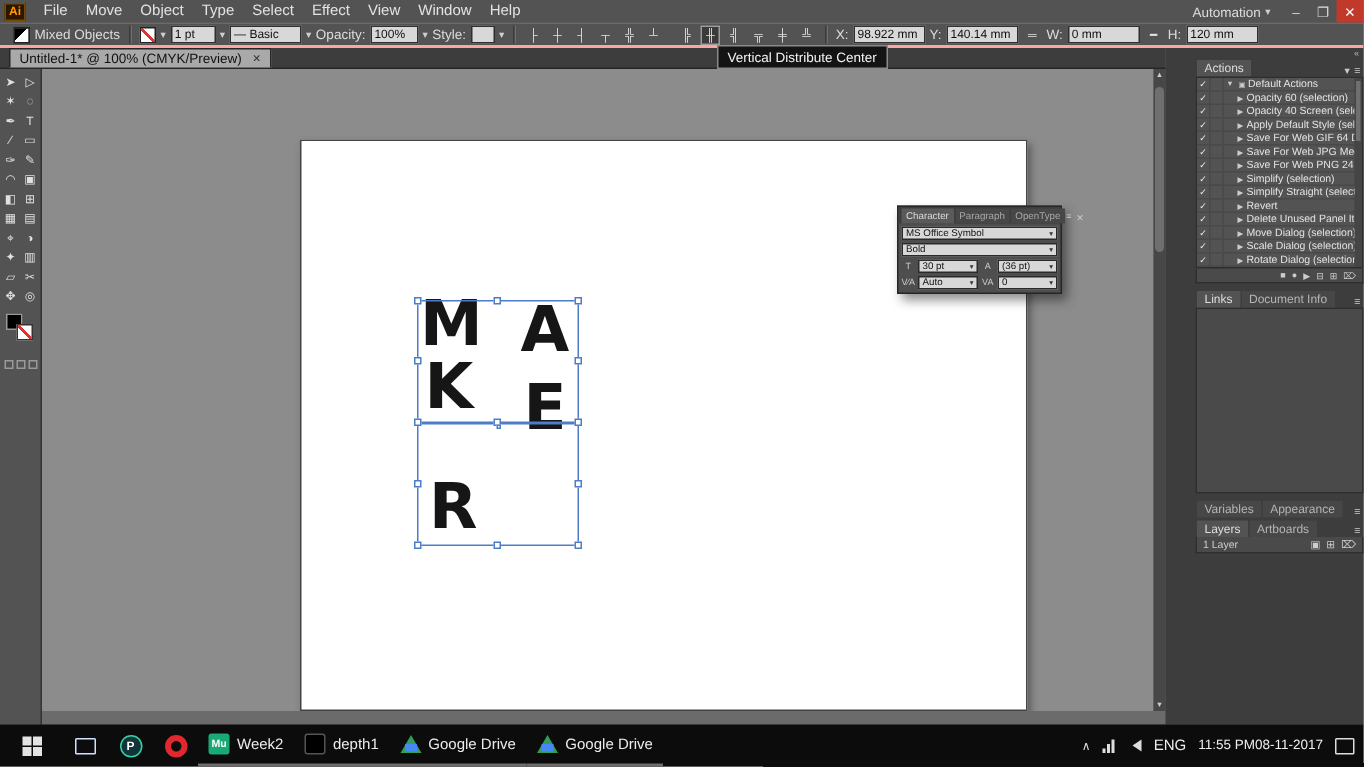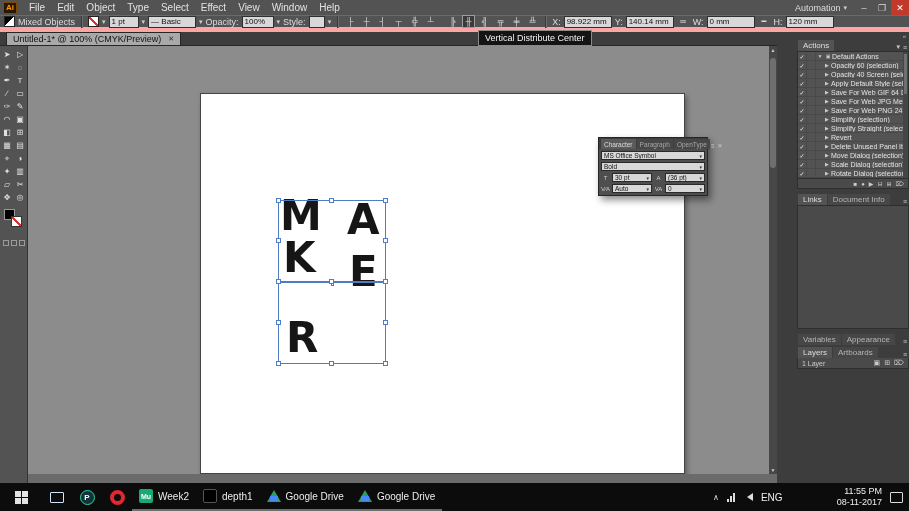--- a/index.html
+++ b/index.html
@@ -8,21 +8,21 @@
 
   
   .menubar{position:absolute;left:0;top:0;width:909px;height:15px;background:#535353;display:flex;align-items:center;color:#e2e2e2;font-size:10px;z-index:50;}
   .ai-logo{width:14px;height:12px;background:#2b1600;color:#ff9a00;font-size:8px;font-weight:bold;display:flex;align-items:center;justify-content:center;margin:0 6px 0 3px;border:1px solid #7a4a00;}
   .menu-item{padding:0 6px;white-space:nowrap;cursor:default;}
   .spacer{flex:1;}
   .workspace{display:flex;align-items:center;gap:3px;padding:0 8px;font-size:9px;color:#ddd;}
   .winbtn{width:18px;height:15px;display:flex;align-items:center;justify-content:center;font-size:9px;color:#ddd;}
   .winbtn.close{background:#c0392b;color:#fff;}
 
-  .controlbar{position:absolute;left:0;top:15px;width:909px;height:17px;background:#535353;border-top:1px solid #6a6a6a;border-bottom:5px solid #fca5a5;display:flex;align-items:center;color:#ddd;font-size:9px;gap:3px;padding:0 4px;z-index:49;}
+  .controlbar{position:absolute;left:0;top:15px;width:909px;height:17px;background:#535353;border-top:1px solid #6a6a6a;border-bottom:2px solid #fca5a5;display:flex;align-items:center;color:#ddd;font-size:9px;gap:3px;padding:0 9px;z-index:49;}
   .cb-label{white-space:nowrap;}
   .field{background:#d8d8d8;color:#111;border:1px solid #2f2f2f;height:12px;line-height:10px;padding:0 2px;font-size:8px;white-space:nowrap;overflow:hidden;display:flex;align-items:center;}
   .w16{width:16px}.w28{width:30px}.w30{width:32px}.w44{width:48px}.w46{width:48px}.w14{width:14px;justify-content:center;}
   .ico{font-size:7px;color:#cfcfcf;}
   .tiny{font-size:6px;}
   .ibtn{width:13px;height:13px;display:flex;align-items:center;justify-content:center;font-size:8px;color:#e3e3e3;border:1px solid transparent;}
   .ibtn.active{background:#3a3a3a;border:1px solid #9d9d9d;}
   .gapL{margin-left:6px;}
   .vsep{width:1px;height:12px;background:#3a3a3a;box-shadow:1px 0 0 #6e6e6e;margin:0 3px;}
   .mini-swatch{width:11px;height:11px;border:1px solid #222;background:linear-gradient(135deg,#000 45%,#fff 45%);}
@@ -127,31 +127,31 @@
   .s-term{background:#2d2d2d;border:1px solid #8a8a8a;color:#bfe8ff;}
   .s-depth{background:#000;border:1px solid #555;}
   .s-gdrive{width:0;height:0;border-left:7px solid transparent;border-right:7px solid transparent;border-bottom:12px solid #2f9e5b;position:relative;border-radius:0;background:none;}
   .s-gdrive i{position:absolute;left:-4px;top:6px;width:8px;height:5px;background:#4688f4;display:block;}
   .s-ai{background:#2b1600;border:1px solid #e8890c;color:#ffb13b;}
   .tb-tray{margin-left:auto;display:flex;align-items:center;gap:8px;padding:0 6px;font-size:10px;}
   .net{display:flex;align-items:flex-end;gap:1px;height:9px;}
   .net i{width:2px;background:#ddd;display:block;}
   .net .b1{height:3px;}.net .b2{height:6px;}.net .b3{height:9px;}
   .vol{width:0;height:0;border:4px solid transparent;border-right:6px solid #ddd;}
-  .clock{display:flex;flex-direction:column;align-items:flex-end;font-size:9px;line-height:1.25;margin-left:46px;}
+  .clock{display:flex;flex-direction:row;align-items:flex-end;font-size:9px;line-height:1.25;}
   .ac{width:13px;height:11px;border:1px solid #ddd;border-radius:1px;}
   .chev{font-size:8px;color:#ddd;}
 </style>
 </head>
 <body>
 
 <div class="menubar">
   <span class="ai-logo">Ai</span>
   <span class="menu-item">File</span>
-  <span class="menu-item">Edit</span>
+  <span class="menu-item">Move</span>
   <span class="menu-item">Object</span>
   <span class="menu-item">Type</span>
   <span class="menu-item">Select</span>
   <span class="menu-item">Effect</span>
   <span class="menu-item">View</span>
   <span class="menu-item">Window</span>
   <span class="menu-item">Help</span>
   <span class="spacer"></span>
   <span class="workspace">
     <span>Automation</span>

